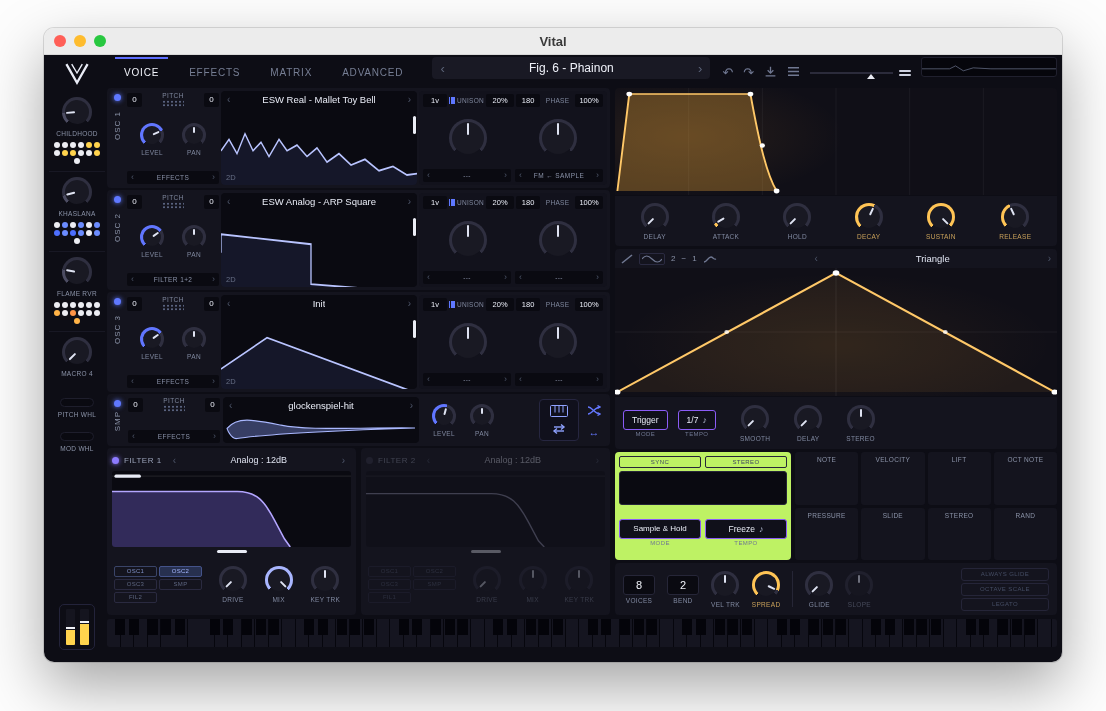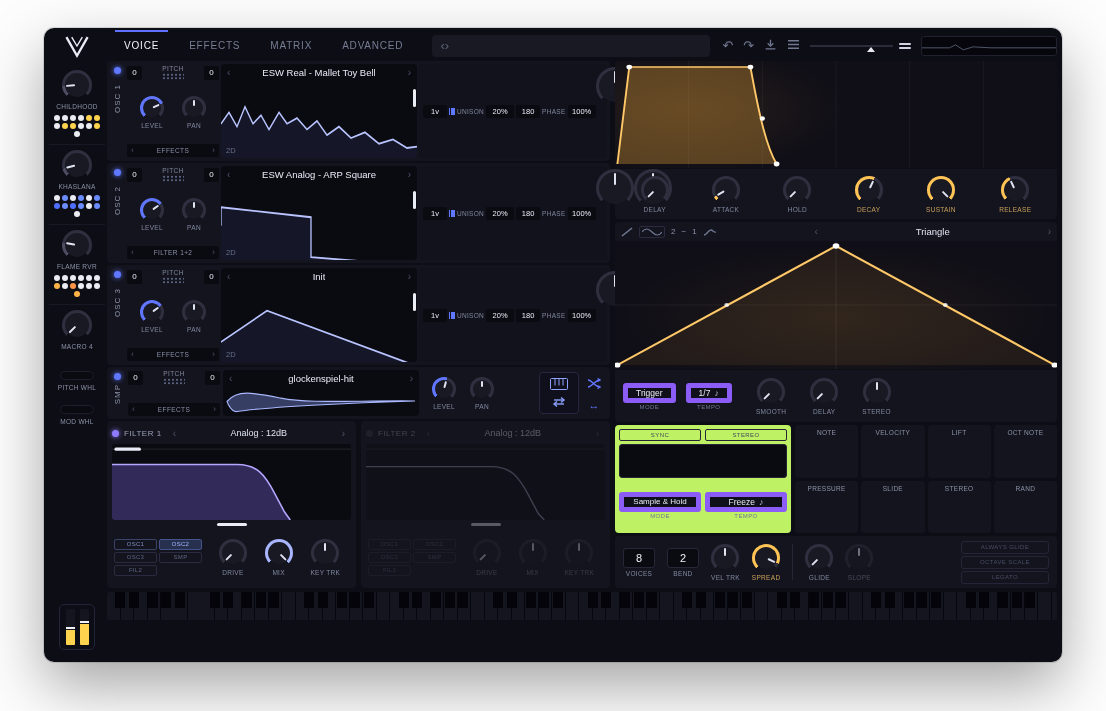--- a/index.html
+++ b/index.html
@@ -6,21 +6,21 @@
 html,body{width:1106px;height:711px;background:#fdfdfd;font-family:"Liberation Sans",sans-serif;overflow:hidden}
 .desktop{position:relative;width:1106px;height:711px}
 .window{position:absolute;left:44px;top:28px;width:1018px;height:634px;border-radius:10px;overflow:hidden;box-shadow:0 24px 60px rgba(0,0,0,.35),0 0 0 1px rgba(0,0,0,.12);display:flex;flex-direction:column}
 .titlebar{height:27px;background:#ececec;border-bottom:1px solid #d8d8d8;display:flex;align-items:center;justify-content:center;position:relative;flex:none}
 .traffic{position:absolute;left:10px;top:0;height:100%;display:flex;align-items:center;gap:8px}
 .light{width:12px;height:12px;border-radius:50%;display:inline-block}
 .light.red{background:#ff5f57}.light.yellow{background:#febc2e}.light.green{background:#28c840}
 .win-title{font-size:13px;font-weight:bold;color:#3a3a3a}
 .app{flex:1;background:#0d0d15;display:flex;flex-direction:column;padding:2px 5px 4px;color:#e9ecf6}
 
-.topbar{height:31px;flex:none;display:flex;align-items:center}
+.topbar{height:31px;flex:none;display:flex;}
 .logo{width:56px;flex:none;display:flex;align-items:center;justify-content:center}
 .tabs{display:flex;height:100%;margin-left:4px}
 .tab{position:relative;display:flex;align-items:center;padding:0 15px;font-size:10px;letter-spacing:.8px;color:#767e94;cursor:default}
 .tab.active{color:#f2f4fb}
 .tab.active::before{content:"";position:absolute;top:0;left:6px;right:6px;height:2px;background:#5f6fff}
 .preset-bar{width:278px;height:22px;margin-left:14px;background:#191924;border-radius:4px;display:flex;align-items:center;padding:0 8px}
 .preset-bar .chev{color:#5b6378;font-size:13px;line-height:1}
 .preset-name{flex:1;text-align:center;font-size:12px;color:#eef0f8}
 .tb-icons{display:flex;align-items:center;gap:10px;margin-left:12px}
 .tb-icon{font-size:13px;color:#707892;line-height:1}
@@ -72,21 +72,21 @@
 .dest-text{font-size:6.5px;letter-spacing:.4px;color:#8a92a8;white-space:nowrap;overflow:hidden}
 .wt-panel{width:196px;flex:none;background:#0a0a11;border-radius:4px;display:flex;flex-direction:column;overflow:hidden}
 .wt-head{height:17px;display:flex;align-items:center;justify-content:space-between;padding:0 6px;flex:none}
 .wt-head .chev{color:#4d5569;font-size:10px}
 .wt-name{font-size:9.5px;color:#e9ecf6;white-space:nowrap;overflow:hidden}
 .wt-display{flex:1;position:relative}
 .wt-display svg{position:absolute;inset:0;width:100%;height:100%}
 .frame-bar{position:absolute;right:1px;top:8px;width:3px;height:18px;background:#eceef6;border-radius:2px}
 .wt-mode{position:absolute;left:5px;bottom:3px;font-size:7.5px;color:#666e85}
 .pencil{position:absolute;right:6px;bottom:3px;line-height:0}
-.uni-panel{flex:1;background:#12121c;border-radius:4px;display:flex;justify-content:space-between;padding:3px 4px;min-width:0}
+.uni-panel{flex:1;background:#12121c;border-radius:4px;display:flex;flex-direction:column;justify-content:space-between;padding:3px 4px;min-width:0}
 .uni-row{display:grid;grid-template-columns:24px 1fr 28px 24px 1fr 28px;gap:2px;align-items:center}
 .uval{height:13px;background:#0a0a11;border-radius:2px;color:#e9ecf6;font-size:7.5px;display:flex;align-items:center;justify-content:center}
 .ulab{font-size:6.5px;color:#7f879d;letter-spacing:.3px;display:flex;align-items:center;justify-content:center;gap:2px;white-space:nowrap}
 .mini-bars{width:6px;height:7px;background:linear-gradient(90deg,#5f78ff 0 1.5px,transparent 1.5px 2.5px,#5f78ff 2.5px 4px,transparent 4px 4.5px,#5f78ff 4.5px 6px)}
 .uni-knobs{display:flex;justify-content:space-around}
 .uni-dests{display:flex;gap:4px}
 .uni-dests .dest-bar{flex:1}
 
 .smp-row{height:52px;background:#14141e;border-radius:4px;display:flex;gap:3px;padding:3px;align-items:stretch}
 .smp-ctrl{width:92px;flex:none;display:flex;flex-direction:column;justify-content:space-between}
@@ -131,21 +131,21 @@
 .lfo-main{flex:1;display:flex;flex-direction:column;min-width:0}
 .lfo-head{height:19px;display:flex;align-items:center;gap:6px;padding:0 6px;background:#14141e;border-radius:4px 4px 0 0}
 .lfo-head .chev{color:#4d5569;font-size:10px}
 .wave-chip{width:26px;height:12px;border:1px solid #2a2a40;border-radius:2px;display:flex;align-items:center;justify-content:center}
 .lfo-step{font-size:8px;color:#8a92a8}
 .lfo-title{font-size:9.5px;color:#dfe3f0}
 .lfo-display{height:128px;background:radial-gradient(ellipse 70% 80% at 50% 60%,rgba(255,170,60,.07),transparent 70%),#100f17;position:relative;overflow:hidden}
 .lfo-display svg{position:absolute;inset:0;width:100%;height:100%}
 .lfo-ctrl{flex:1;background:#14141e;border-radius:0 0 4px 4px;display:flex;align-items:center;gap:10px;padding:0 8px;margin-top:1px}
 .dd{display:flex;flex-direction:column;align-items:center;gap:1px}
-.dd-box{border:5px solid #8b5cf6;border-radius:3px;background:#10101a;height:20px;display:flex;align-items:center;justify-content:center;gap:4px;padding:0 8px;font-size:8.5px;color:#e9ecf6;white-space:nowrap}
+.dd-box{border:1px solid #8b5cf6;border-radius:3px;background:#10101a;height:20px;display:flex;align-items:center;justify-content:center;gap:4px;padding:0 8px;font-size:8.5px;color:#e9ecf6;white-space:nowrap}
 .dd-label{font-size:6px;letter-spacing:.4px;color:#707892}
 .note-glyph{font-size:9px;color:#aab2c8}
 .rand-row{height:108px;flex:none;display:flex;gap:4px}
 .rand-content{width:176px;flex:none;display:flex;flex-direction:column;gap:3px;background:#bef264;border-radius:4px;padding:4px}
 .rand-top{display:flex;gap:4px;justify-content:space-between}
 .chip{flex:1;height:12px;border:1px solid #262638;border-radius:2px;font-size:6px;letter-spacing:.4px;color:#414960;display:flex;align-items:center;justify-content:center}
 .rand-display{height:34px;background:#0a0a11;border:1px solid #262638;border-radius:3px}
 .rand-bottom{display:flex;gap:4px;flex:1;align-items:center}
 .rand-bottom .dd{flex:1}
 .rand-bottom .dd-box{width:100%}
@@ -158,38 +158,47 @@
 .toggle-col{margin-left:auto;display:flex;flex-direction:column;gap:2px}
 .toggle-chip{width:88px;height:13px;border:1px solid #252538;border-radius:3px;font-size:6px;letter-spacing:.4px;color:#454d64;display:flex;align-items:center;justify-content:center}
 .yellow-label{color:#c9a15a}
 </style>
 </head>
 <body>
 
 <div class="desktop">
 <div class="window">
 
+  <div class="titlebar">
+    <div class="traffic">
+      <span class="light red"></span>
+      <span class="light yellow"></span>
+      <span class="light green"></span>
+    </div>
+    <span class="win-title">Vital</span>
+  </div>
 
   <div class="app">
 
     <div class="topbar">
       <div class="logo">
         <svg width="30" height="26" viewBox="0 0 34 28">
               <path d="M5,4 L17,25 L29,4" fill="none" stroke="#e9ecf6" stroke-width="2.6"></path>
               <path d="M11,4 L17,14 L23,4" fill="none" stroke="#e9ecf6" stroke-width="1.6"></path>
             </svg>
       </div>
       <div class="tabs">
         <div class="tab active">VOICE</div>
         <div class="tab">EFFECTS</div>
         <div class="tab">MATRIX</div>
         <div class="tab">ADVANCED</div>
       </div>
       <div class="preset-bar">
         <span class="chev">‹</span>
+        <span class="preset-name">Fig. 6 - Phainon</span>
         <span class="chev">›</span>
       </div>
       <div class="tb-icons">
         <span class="tb-icon">↶</span>
         <span class="tb-icon">↷</span>
         <span class="tb-icon">
           <svg width="13" height="13" viewBox="0 0 16 16">
                 <g stroke="#707892" stroke-width="1.6" fill="none">
                   <path d="M8,2 v7"></path>
                   <path d="M4.5,6.5 L8,10 L11.5,6.5"></path>

